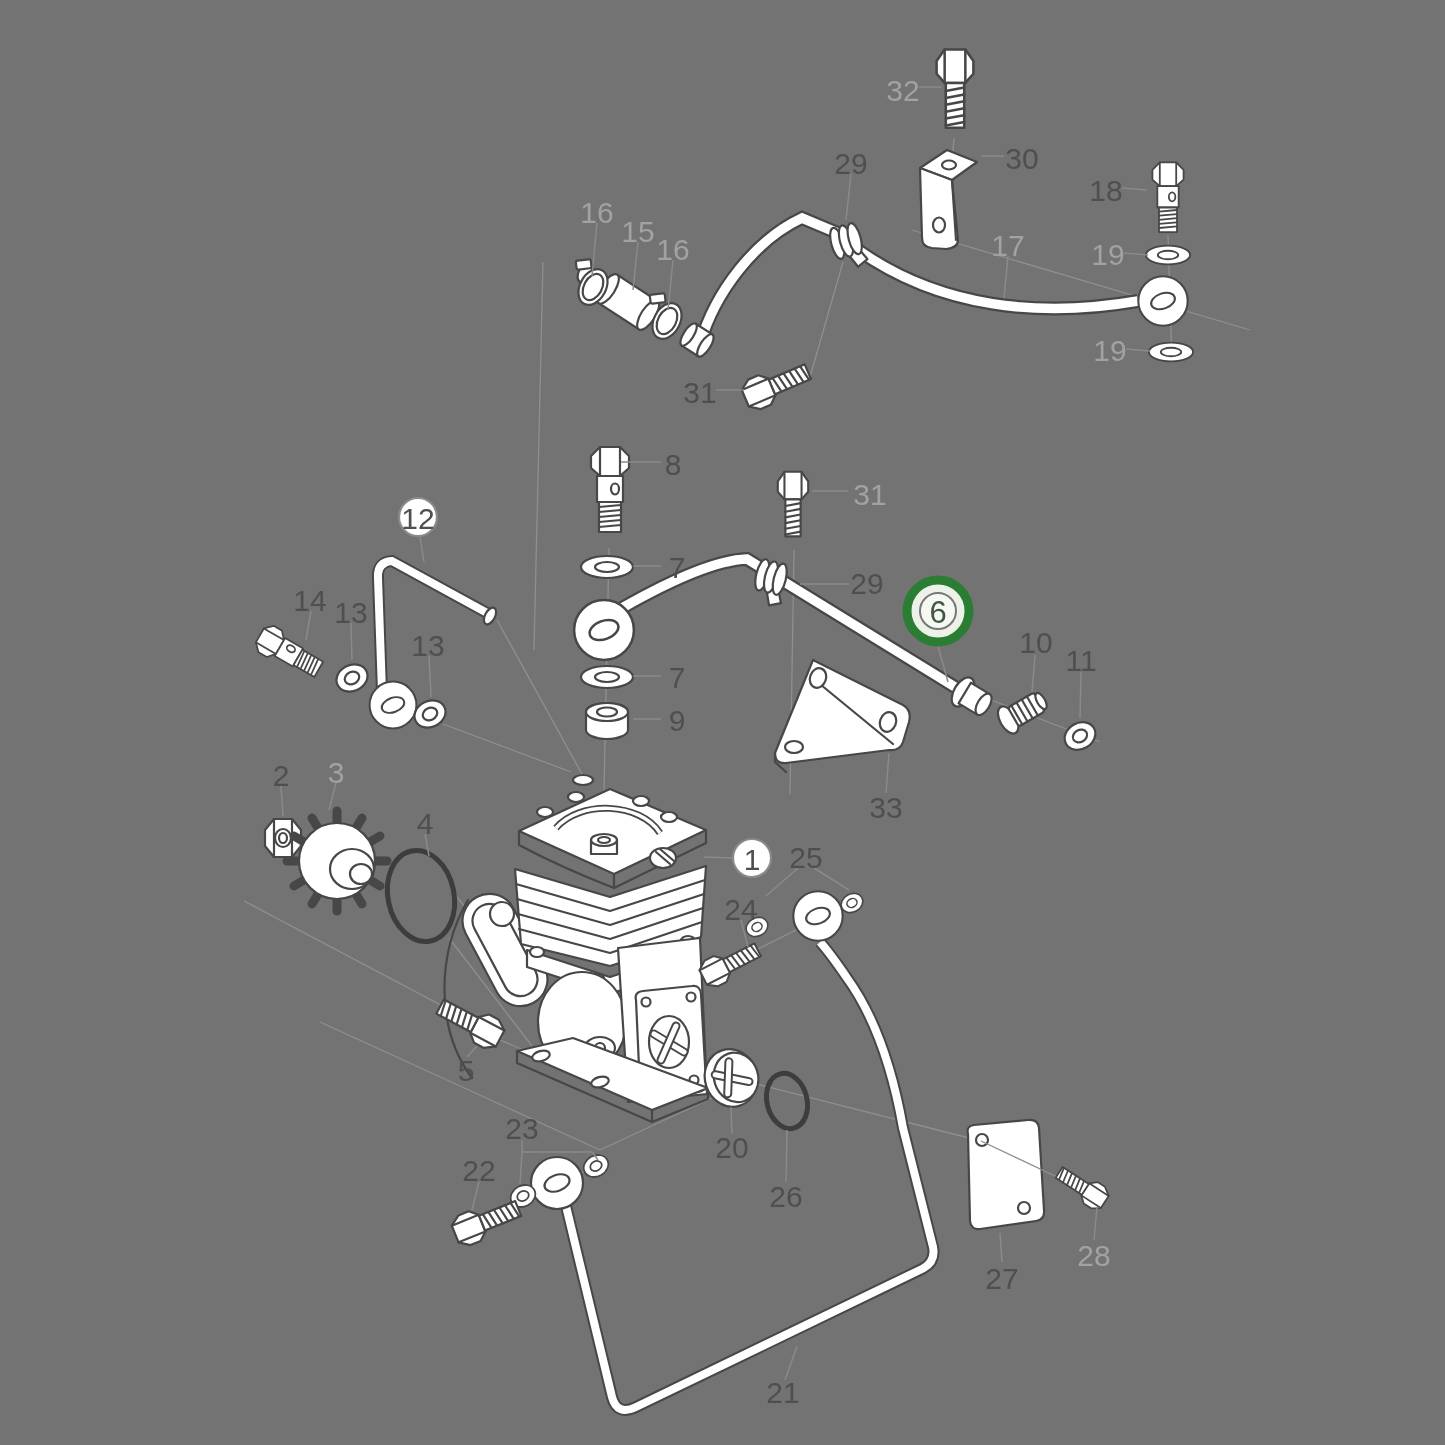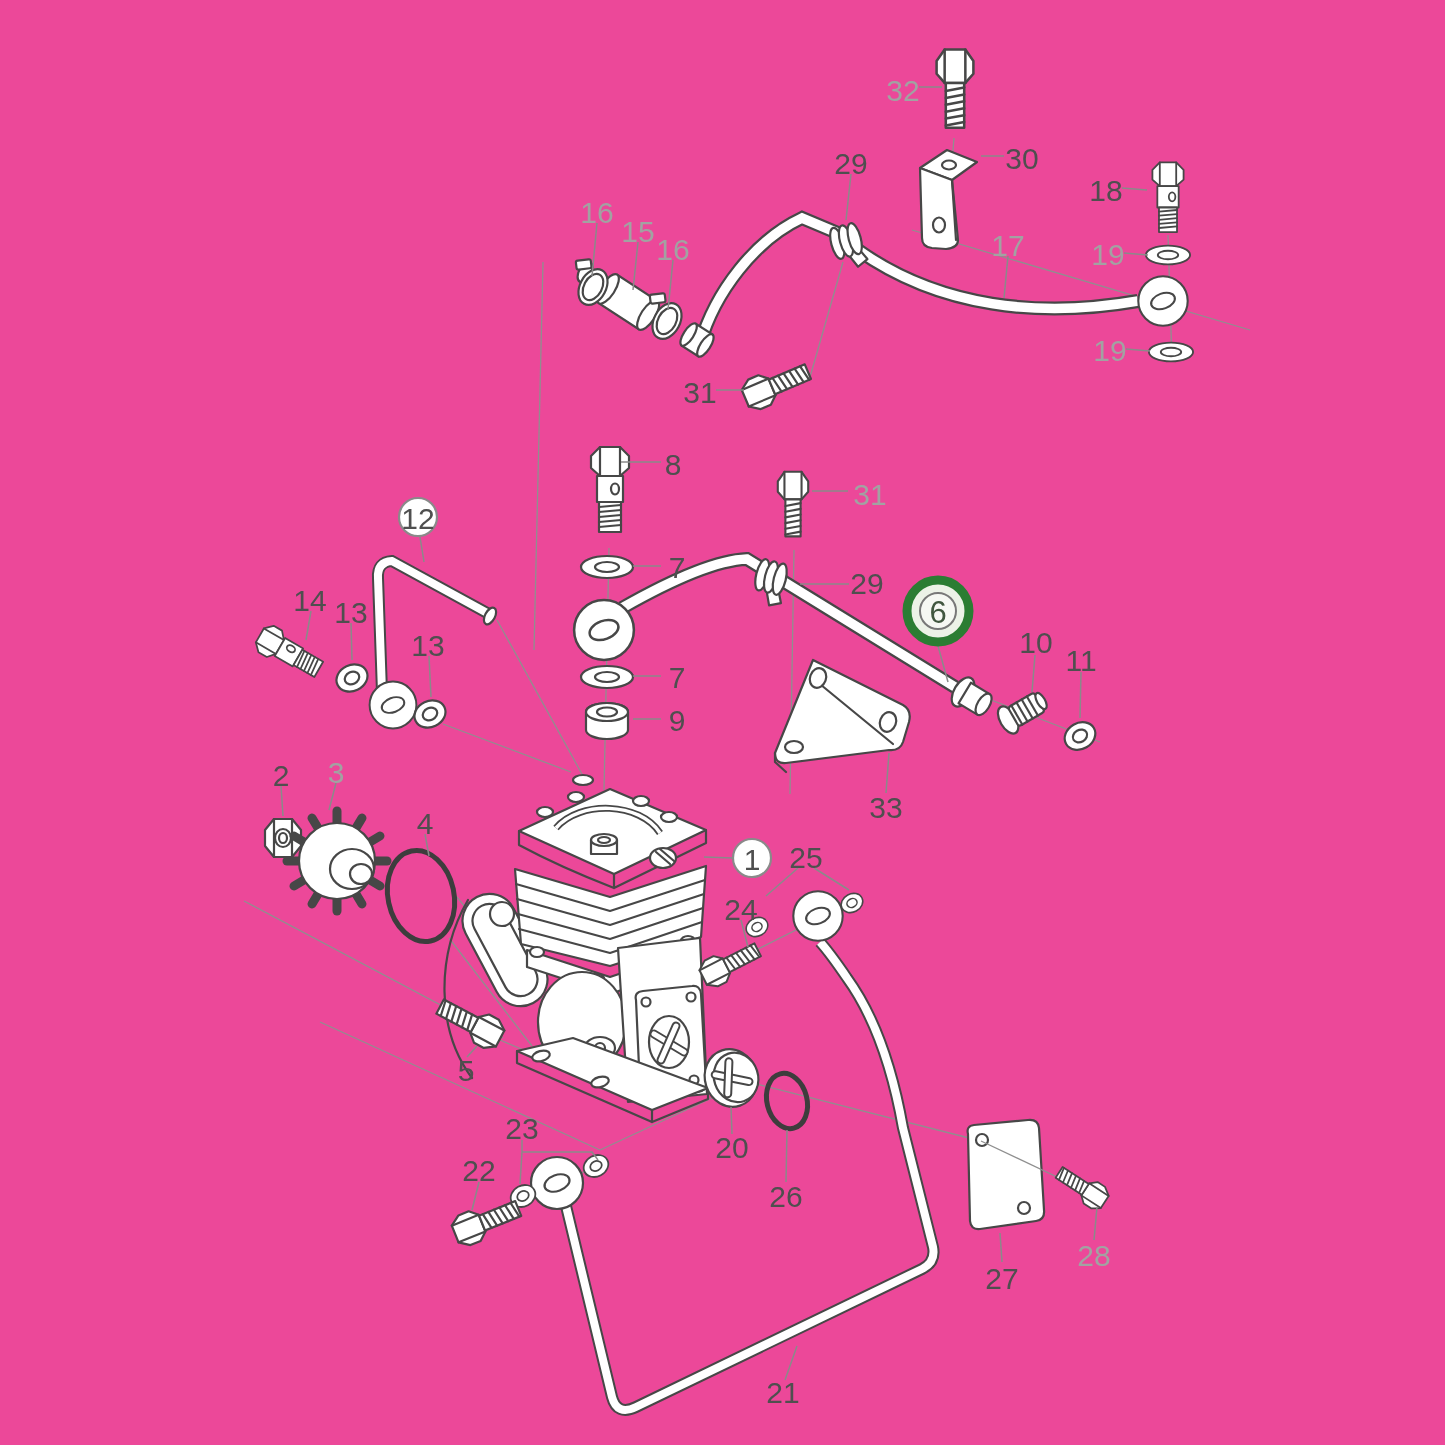--- a/index.html
+++ b/index.html
@@ -1,16 +1,16 @@
 <!DOCTYPE html>
 <html><head>
 <meta charset="utf-8">
 <style>
   html,body{margin:0;padding:0;background:#ffffff;}
-  .stage{position:relative;width:1445px;height:1445px;background:#ec4899;overflow:hidden;
+  .stage{position:relative;width:1445px;height:1445px;background:#737373;overflow:hidden;
          font-family:"Liberation Sans", sans-serif;}
   svg{display:block;}
   .ln{fill:none;stroke:#474747;stroke-width:2.2;stroke-linejoin:round;stroke-linecap:round;}
   .wh{fill:#ffffff;stroke:#474747;stroke-width:2.2;stroke-linejoin:round;}
   .thin{fill:none;stroke:#8f8f8f;stroke-width:1.3;}
   .lead{fill:none;stroke:#8a8a8a;stroke-width:1.5;}
   .pipe{fill:none;stroke:#474747;stroke-width:14;}
   .pipe2{fill:none;stroke:#474747;stroke-width:12;}
   .core{fill:none;stroke:#ffffff;stroke-width:9.5;}
   .core2{fill:none;stroke:#ffffff;stroke-width:8;}

